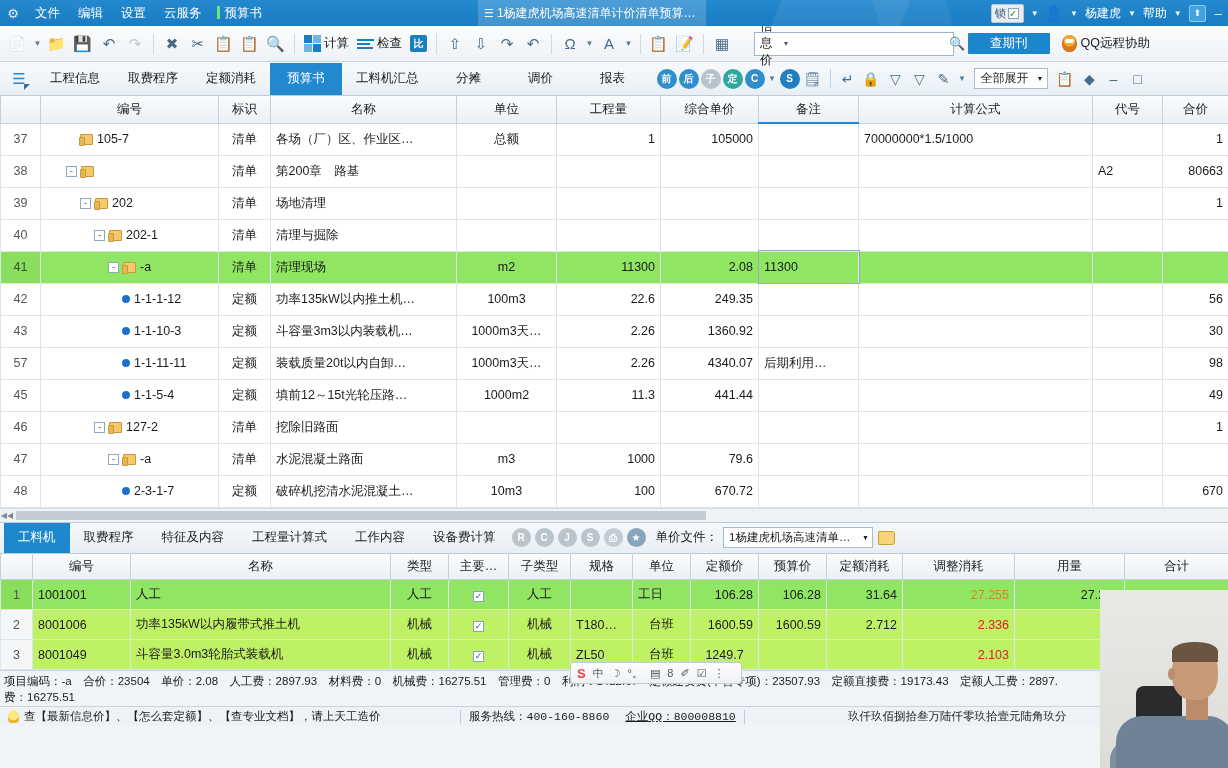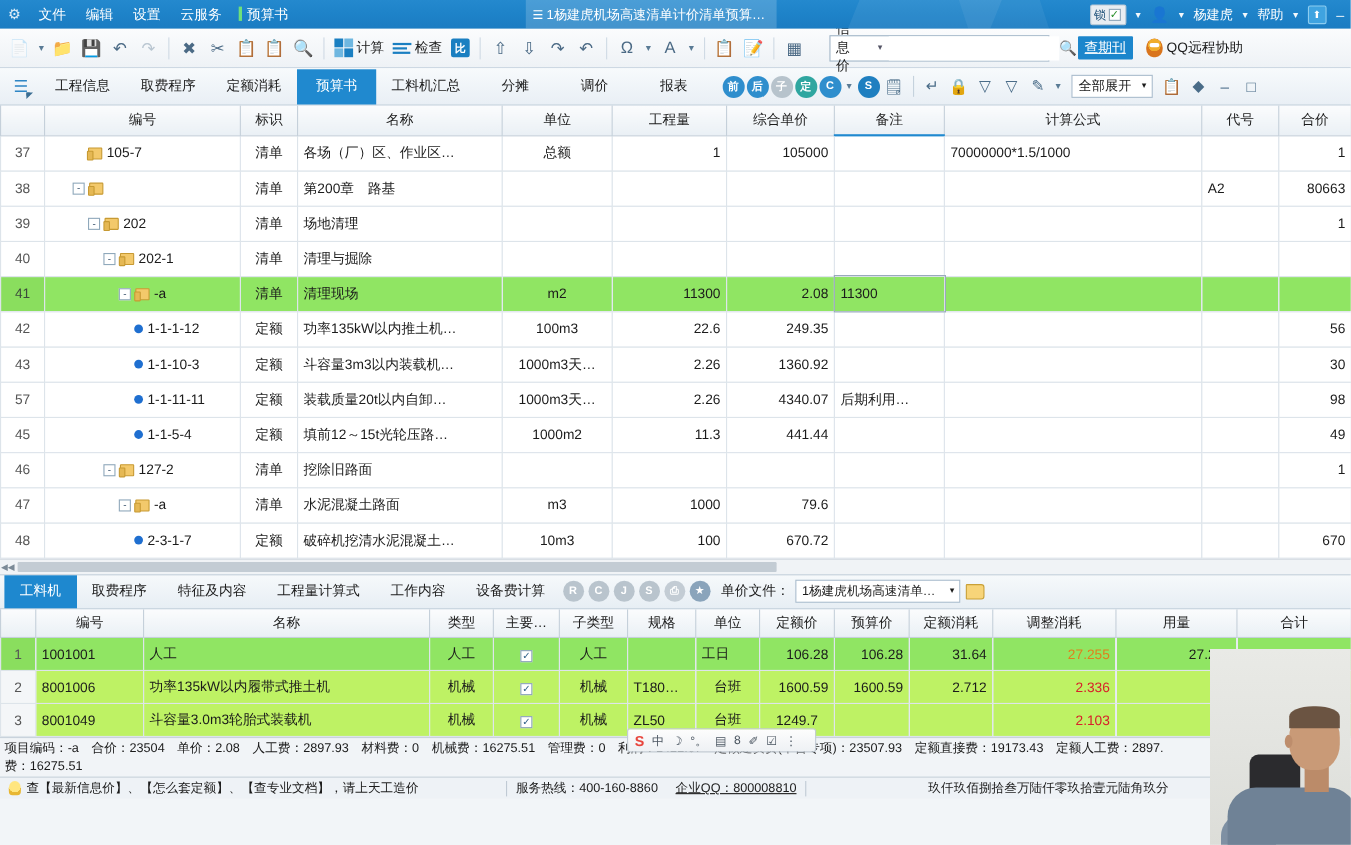--- a/index.html
+++ b/index.html
@@ -86,26 +86,26 @@
   .sq-grid i:nth-child(2){background:#6fb7e0;}
   .sq-grid i:nth-child(3){background:#6fb7e0;}
   .lines-ic{width:17px;height:17px;display:flex;flex-direction:column;justify-content:center;gap:2px;}
   .lines-ic b{height:2px;background:#1a7fc1;display:block;}
   .lines-ic b:nth-child(1){width:100%;}
   .lines-ic b:nth-child(2){width:78%;}
   .lines-ic b:nth-child(3){width:92%;}
 
   .searchwrap{ margin-left:18px; display:flex; align-items:center;
      border:1px solid #9fb4c6; background:#fff; height:24px; width:200px;}
-  .searchwrap .scat{ display:flex;align-items:center;gap:24px;padding:0 5px;font-size:12.5px;color:#222;}
+  .searchwrap .scat{ display:flex;align-items:center;gap:10px;padding:0 5px;font-size:12.5px;color:#222;}
   .searchwrap .scat .cd{font-size:7px;color:#556;}
   .searchwrap input{ border:0; outline:0; flex:1; height:22px; font-size:12px; font-family:inherit;}
   .searchwrap .sic{ width:24px;display:flex;align-items:center;justify-content:center;color:#4a6c88;font-size:13px;}
   .pillbtn{
-    background:#1c86cc; color:#fff; font-size:12.5px; padding:2px 6px; margin-left:24px; border-radius:1px;text-decoration:underline;
+    background:#1c86cc; color:#fff; font-size:12.5px; padding:2px 22px; margin-left:12px; border-radius:1px;
   }
   .qqlink{ display:flex;align-items:center;gap:4px;margin-left:10px;font-size:12.5px;color:#1b1b1b;}
   .qq-ic{ width:15px;height:17px;background:radial-gradient(circle at 50% 35%,#f0ad2b 0 42%,#d9751d 43% 100%);
           border-radius:49% 49% 44% 44%; position:relative;}
   .qq-ic:after{content:"";position:absolute;left:3px;top:4px;width:9px;height:4px;background:#fff;border-radius:2px;}
 
   
   .modbar{
     height:34px; background:linear-gradient(180deg,#f7fafc 0%,#e9eff5 100%);
     border-bottom:1px solid #bccbd8; display:flex; align-items:center; padding:0 2px;
@@ -225,21 +225,21 @@
   .wc-shoulderl{position:absolute;left:10px;top:150px;width:50px;height:40px;background:#7e90a3;border-radius:20px 6px 0 0;}
   .wc-neck{position:absolute;left:86px;top:104px;width:22px;height:26px;background:#bb8b69;}
 
   
   .status{
     height:36px;background:#f1f4f7;border-top:1px solid #c9d3dc;
     font-size:11.5px;color:#1b1b1b;padding:2px 4px;line-height:16px;overflow:hidden;
   }
   .footer{
     height:20px;background:#eef2f6;border-top:1px solid #c9d3dc;
-    display:flex;align-items:center;font-size:11.5px;color:#1b1b1b;
+    display:flex;align-items:center;font-size:11.5px;color:#1b1b1b;font-family:Liberation Mono, monospace;
   }
   .footer .seg{padding:0 8px;display:flex;align-items:center;gap:5px;}
   .footer .divider{width:1px;height:14px;background:#c0cad4;}
   .bulb{width:11px;height:13px;background:radial-gradient(circle at 50% 38%,#ffe680 0 55%,#e8b733 56% 100%);border-radius:50% 50% 30% 30%;}
   .u{text-decoration:underline;}
 </style>
 </head>
 <body>
 
 <div class="titlebar">

